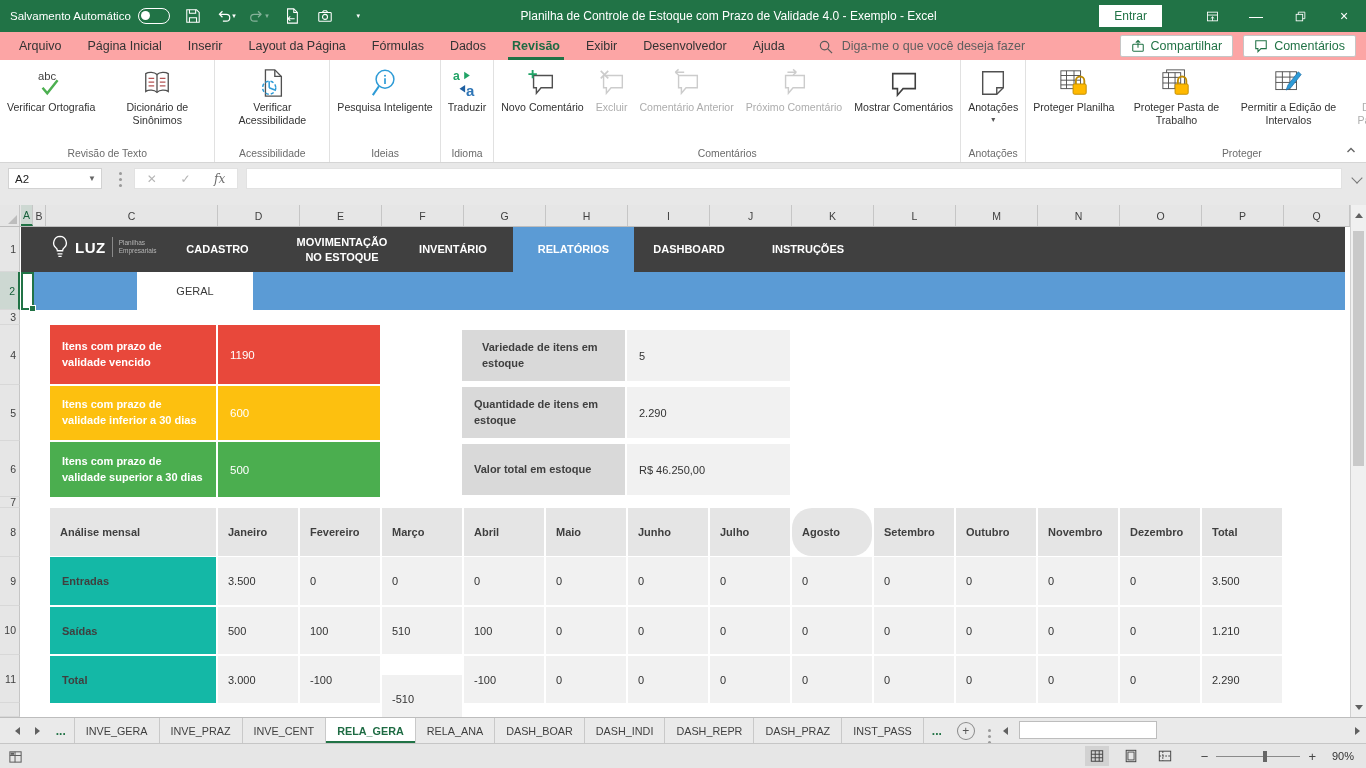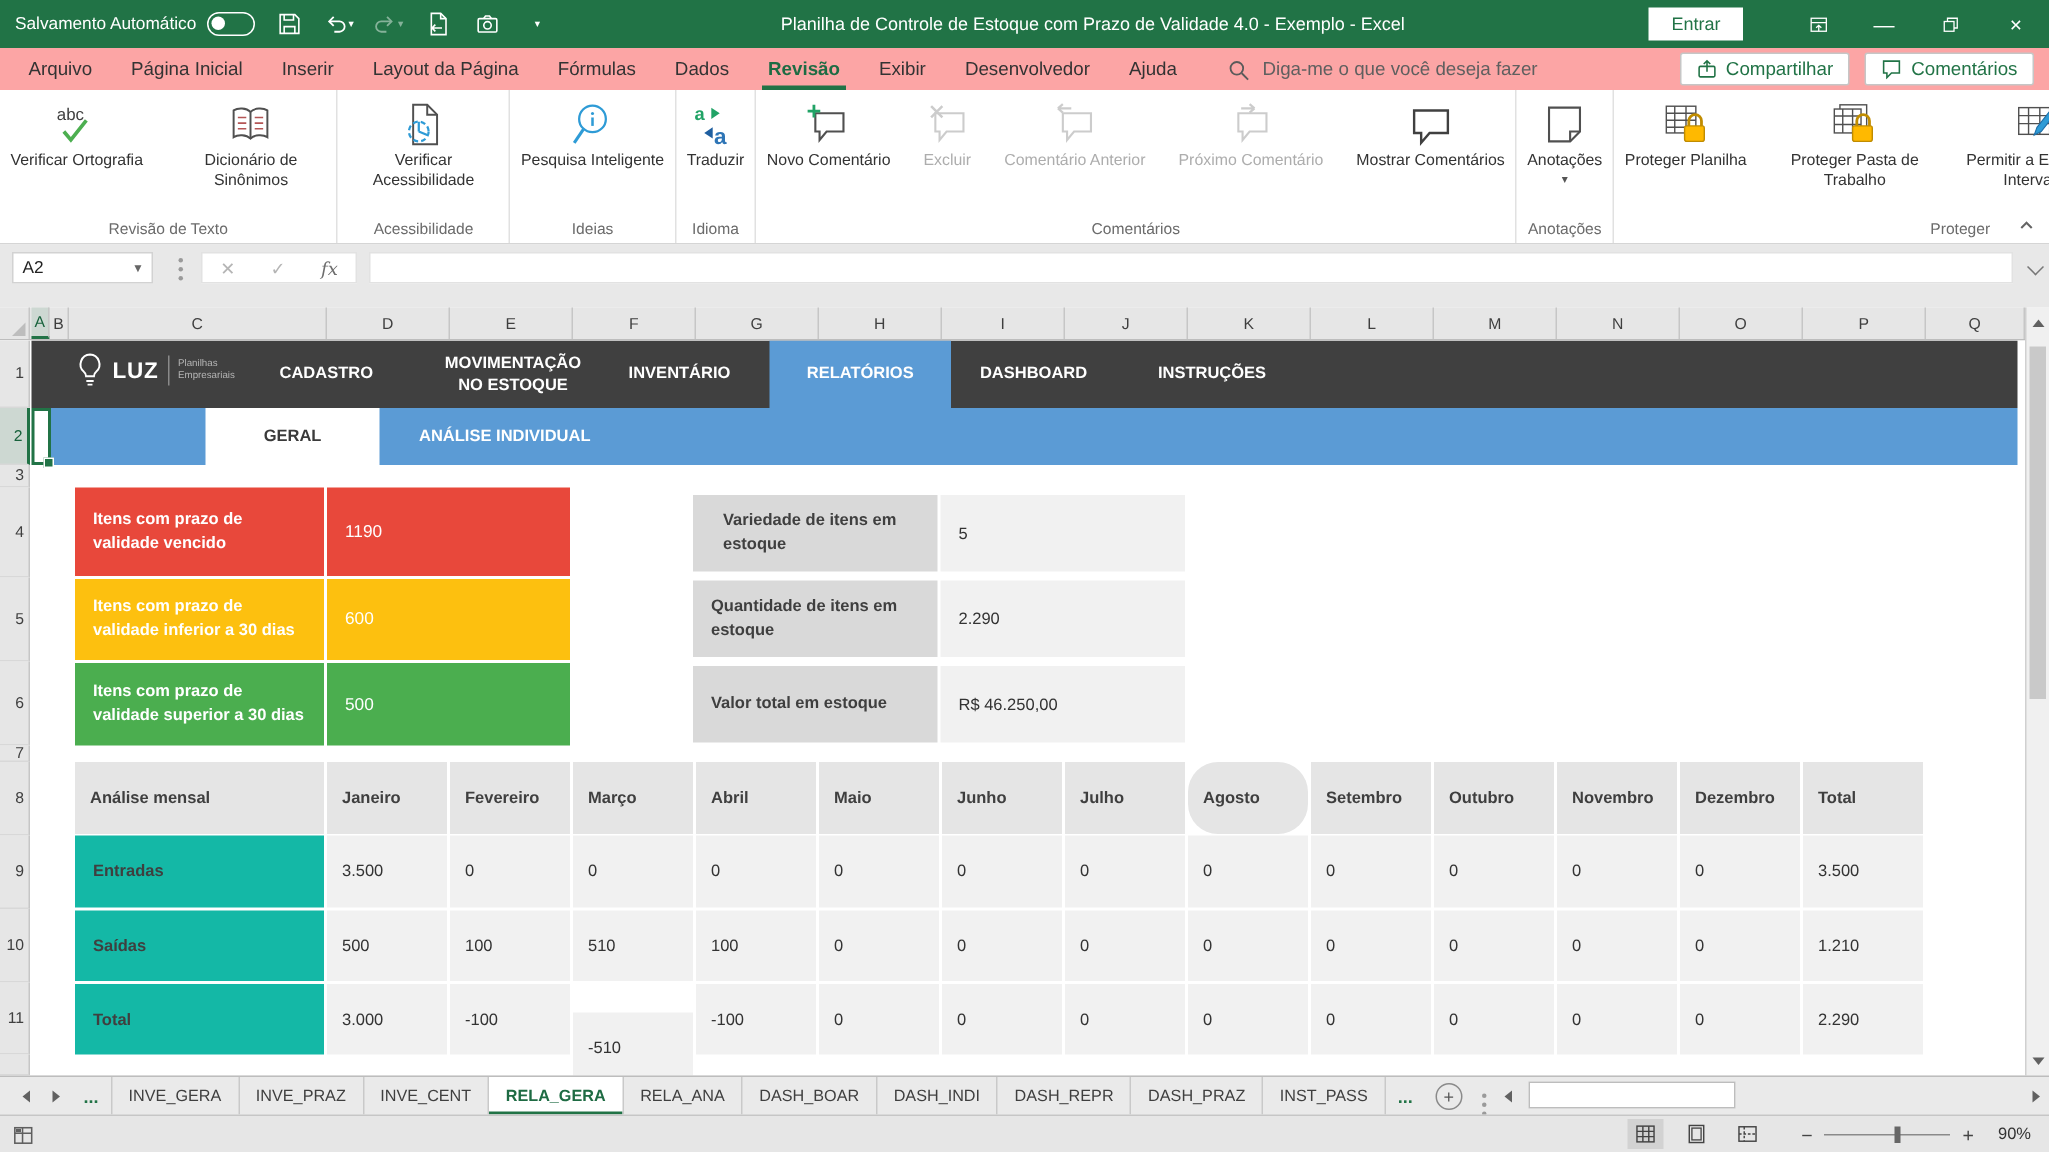--- a/index.html
+++ b/index.html
@@ -31,21 +31,21 @@
   .menu-tab.active::after{content:"";position:absolute;left:9px;right:9px;bottom:0;height:3px;background:#217346;}
   #search-box{display:flex;align-items:center;gap:9px;margin-left:20px;color:#5f5f5f;font-size:12.5px;}
   #mb-right{margin-left:auto;display:flex;align-items:center;margin-right:10px;}
   .mb-btn{display:flex;align-items:center;gap:6px;border:1px solid #c6c6c6;border-radius:2px;color:#217346;
           padding:3px 10px;margin-left:10px;font-size:12.5px;background:#fff;}
 
   
   #ribbon{position:absolute;left:0;top:60px;width:1366px;height:103px;background:#fff;
           border-bottom:1px solid #d5d5d5;display:flex;align-items:stretch;overflow:hidden;box-sizing:border-box;}
   .rgroup{display:flex;flex-direction:column;border-right:1px solid #e1e1e1;padding:2px 3px 0;flex-shrink:0;}
-  .rbtns{flex:1;display:flex;align-items:flex-start;justify-content:center;gap:14px;padding-top:3px;}
+  .rbtns{flex:1;display:flex;align-items:flex-start;justify-content:center;gap:4px;padding-top:3px;}
   .rbtn{display:flex;flex-direction:column;align-items:center;gap:3px;padding:3px 4px;text-align:center;}
   .ric{width:30px;height:30px;}
   .ric svg{width:30px;height:30px;}
   .rlabel{font-size:10.6px;line-height:1.2;color:#333;max-width:100px;}
   .rbtn.disabled .rlabel{color:#adadad;}
   .rbtn.disabled .ric{opacity:.45;filter:grayscale(1);}
   .rcaret{font-size:8px;color:#555;line-height:5px;}
   .rgroup-label{height:17px;display:flex;align-items:center;justify-content:center;font-size:10.4px;color:#6b6b6b;}
   #ribbon-collapse{position:absolute;right:10px;top:145px;width:10px;height:10px;}
 
@@ -87,21 +87,21 @@
   #brand svg{width:18px;height:26px;}
   .brand-name{font-size:15px;font-weight:bold;letter-spacing:.5px;}
   .brand-sep{width:1px;height:20px;background:#8a8a8a;}
   .brand-tag{font-size:6.5px;color:#b5b5b5;width:46px;line-height:1.3;}
   .nav-item{position:absolute;top:0;height:45px;display:flex;align-items:center;justify-content:center;
             color:#fff;font-weight:bold;font-size:11px;text-align:center;line-height:1.3;padding:0 4px;box-sizing:border-box;}
   .nav-item.active{background:#5B9BD5;}
 
   #subnav{position:absolute;left:33px;top:45px;width:1312px;height:38px;background:#5B9BD5;}
   .subnav-tab{position:absolute;top:0;height:38px;display:flex;align-items:center;justify-content:center;
-              font-weight:bold;font-size:11px;color:#fff;}
+              font-weight:normal;font-size:11px;color:#fff;}
   .subnav-tab.active{background:#fff;color:#3a3a3a;}
 
   #selcell{position:absolute;left:21px;top:45px;width:13px;height:38px;background:#fff;border:2px solid #217346;box-sizing:border-box;}
   #selcell::after{content:"";position:absolute;right:-4px;bottom:-4px;width:5px;height:5px;background:#217346;border:1px solid #fff;}
 
   .cell{position:absolute;display:flex;align-items:center;box-sizing:border-box;}
   .vlabel{color:#fff;font-weight:bold;line-height:1.45;padding:0 8px 0 12px;}
   .vvalue{color:#fff;font-size:11.5px;padding-left:12px;}
   .glabel{background:#d9d9d9;color:#3f3f3f;font-weight:bold;line-height:1.45;padding:0 8px 0 12px;}
   .gvalue{background:#f1f1f1;color:#333;padding-left:12px;}
@@ -474,21 +474,20 @@
       </div>
     <div class="nav-item" style="left: 144px; width: 105px;">CADASTRO</div>
         <div class="nav-item" style="left: 262px; width: 118px;">MOVIMENTAÇÃO NO ESTOQUE</div>
         <div class="nav-item" style="left: 379px; width: 106px;">INVENTÁRIO</div>
         <div class="nav-item active" style="left: 492px; width: 121px;">RELATÓRIOS</div>
         <div class="nav-item" style="left: 619px; width: 98px;">DASHBOARD</div>
         <div class="nav-item" style="left: 739px; width: 96px;">INSTRUÇÕES</div>
       </div>
     <div id="subnav">
         <div class="subnav-tab active" style="left: 104px; width: 116px;">GERAL</div>
-        <div class="subnav-tab" style="left: 220px; width: 167px;">ANÁLISE INDIVIDUAL</div>
       </div>
     <div id="selcell"></div>
   <div class="rowh" style="top: 0px; height: 45px;">1</div>
       <div class="rowh sel" style="top: 45px; height: 38px;">2</div>
       <div class="rowh" style="top: 83px; height: 15px;">3</div>
       <div class="rowh" style="top: 98px; height: 60px;">4</div>
       <div class="rowh" style="top: 158px; height: 56px;">5</div>
       <div class="rowh" style="top: 214px; height: 56px;">6</div>
       <div class="rowh" style="top: 270px; height: 11px;">7</div>
       <div class="rowh" style="top: 281px; height: 49px;">8</div>

